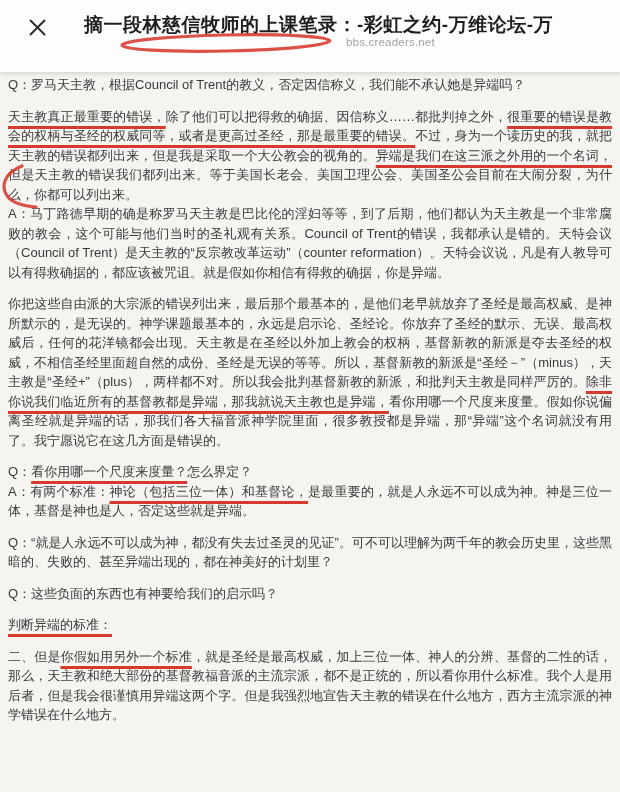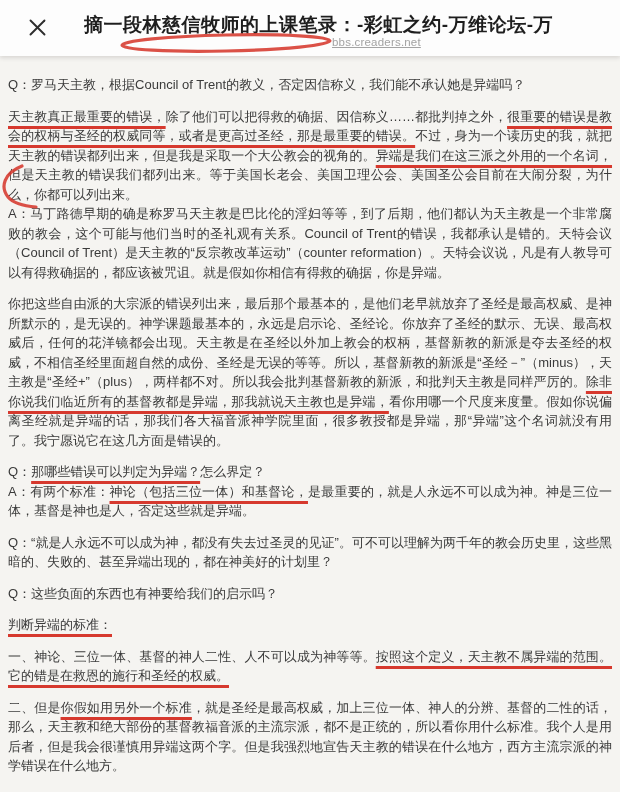--- a/index.html
+++ b/index.html
@@ -6,44 +6,43 @@
   body {
     width: 620px; height: 792px;
     overflow: hidden;
     position: relative;
     background: #f5f4f1;
     font-family: "Liberation Sans", "DejaVu Sans", sans-serif;
   }
   
   .header {
     position: absolute; top: 0; left: 0;
-    width: 620px; height: 56px;
+    width: 620px; height: 72px;
     background: #fdfdfd;
     box-shadow: 0 2px 4px rgba(90,85,80,.18);
     z-index: 2;
   }
   .close-btn {
     position: absolute; left: 24px; top: 14px;
     width: 26px; height: 26px;
     display: flex; align-items: center; justify-content: center;
     cursor: pointer;
   }
   .page-title {
     position: absolute; left: 84px; top: 12px;
     width: 536px;
     font-size: 19px; font-weight: 700;
     letter-spacing: .5px;
     color: #1e1e1e;
     white-space: nowrap; overflow: hidden;
   }
   .site-url {
-    position: absolute; left: 332px; top: 36px;
+    position: absolute; left: 346px; top: 36px;
     font-size: 11.5px; color: #a3a3a3;
     letter-spacing: .2px;
-    text-decoration: underline;
   }
   
   .article {
     position: absolute; top: 56px; left: 0;
     width: 604px; height: 736px;
     padding: 7px 8px 0 8px;
     color: #3a3a3a;
     font-size: 13px;
     line-height: 19.5px;
     text-align: justify;
@@ -87,25 +86,24 @@
   </div>
   <div class="page-title">摘一段林慈信牧师的上课笔录：-彩虹之约-万维论坛-万</div>
   <div class="site-url">bbs.creaders.net</div>
 </div>
 
 <div class="article">
     <p class="para"><span>Q：罗马天主教，根据Council of Trent的教义，否定因信称义，我们能不承认她是异端吗？</span></p>
     <p class="para"><span class="rmark">天主教真正最重要的错误，</span><span>除了他们可以把得救的确据、因信称义……都批判掉之外，</span><span class="rmark">很重要的错误是教会的权柄与圣经的权威同等，或者是更高过圣经，那是最重要的错误。</span><span>不过，身为一个读历史的我，就把天主教的错误都列出来，但是我是采取一个大公教会的视角的。</span><span class="rmark">异端是我们在这三派之外用的一个名词，</span><span>但是天主教的错误我们都列出来。等于美国长老会、美国卫理公会、美国圣公会目前在大闹分裂，为什么，你都可以列出来。</span></p>
     <p class="para tight"><span>A：马丁路德早期的确是称罗马天主教是巴比伦的淫妇等等，到了后期，他们都认为天主教是一个非常腐败的教会，这个可能与他们当时的圣礼观有关系。Council of Trent的错误，我都承认是错的。天特会议（Council of Trent）是天主教的“反宗教改革运动”（counter reformation）。天特会议说，凡是有人教导可以有得救确据的，都应该被咒诅。就是假如你相信有得救的确据，你是异端。</span></p>
     <p class="para"><span>你把这些自由派的大宗派的错误列出来，最后那个最基本的，是他们老早就放弃了圣经是最高权威、是神所默示的，是无误的。神学课题最基本的，永远是启示论、圣经论。你放弃了圣经的默示、无误、最高权威后，任何的花洋镜都会出现。天主教是在圣经以外加上教会的权柄，基督新教的新派是夺去圣经的权威，不相信圣经里面超自然的成份、圣经是无误的等等。所以，基督新教的新派是“圣经－”（minus），天主教是“圣经+”（plus），两样都不对。所以我会批判基督新教的新派，和批判天主教是同样严厉的。</span><span class="rmark">除非你说我们临近所有的基督教都是异端，那我就说天主教也是异端，</span><span>看你用哪一个尺度来度量。假如你说偏离圣经就是异端的话，那我们各大福音派神学院里面，很多教授都是异端，那“异端”这个名词就没有用了。我宁愿说它在这几方面是错误的。</span></p>
-    <p class="para"><span>Q：</span><span class="rmark">那哪些错误可以判定为异端？</span><span>怎么界定？</span></p>
+    <p class="para"><span>Q：</span><span class="rmark">看你用哪一个尺度来度量？</span><span>怎么界定？</span></p>
     <p class="para tight"><span>A：有两个标准：</span><span class="rmark">神论（包括三位一体）和基督论，</span><span>是最重要的，就是人永远不可以成为神。神是三位一体，基督是神也是人，否定这些就是异端。</span></p>
     <p class="para"><span>Q：“就是人永远不可以成为神，都没有失去过圣灵的见证”。可不可以理解为两千年的教会历史里，这些黑暗的、失败的、甚至异端出现的，都在神美好的计划里？</span></p>
     <p class="para"><span>Q：这些负面的东西也有神要给我们的启示吗？</span></p>
     <p class="para"><span class="rmark">判断异端的标准：</span></p>
-    <p class="para"><span>一、神论、三位一体、基督的神人二性、人不可以成为神等等。</span><span class="rmark">按照这个定义，天主教不属异端的范围。它的错是在救恩的施行和圣经的权威。</span></p>
     <p class="para"><span>二、但是</span><span class="rmark">你假如用另外一个标准</span><span>，就是圣经是最高权威，加上三位一体、神人的分辨、基督的二性的话，那么，天主教和绝大部份的基督教福音派的主流宗派，都不是正统的，所以看你用什么标准。我个人是用后者，但是我会很谨慎用异端这两个字。但是我强烈地宣告天主教的错误在什么地方，西方主流宗派的神学错误在什么地方。</span></p>
   </div>
 
 <svg class="pen-overlay" viewBox="0 0 620 792">
   <ellipse class="pen-stroke" cx="226" cy="43" rx="104" ry="8" transform="rotate(-1.2 226 43)"></ellipse>
   <path class="pen-stroke" d="M 22 166 C 4 173, 0 187, 8 197 C 13 203, 24 206, 36 207"></path>
 </svg>
 
 </body></html>

